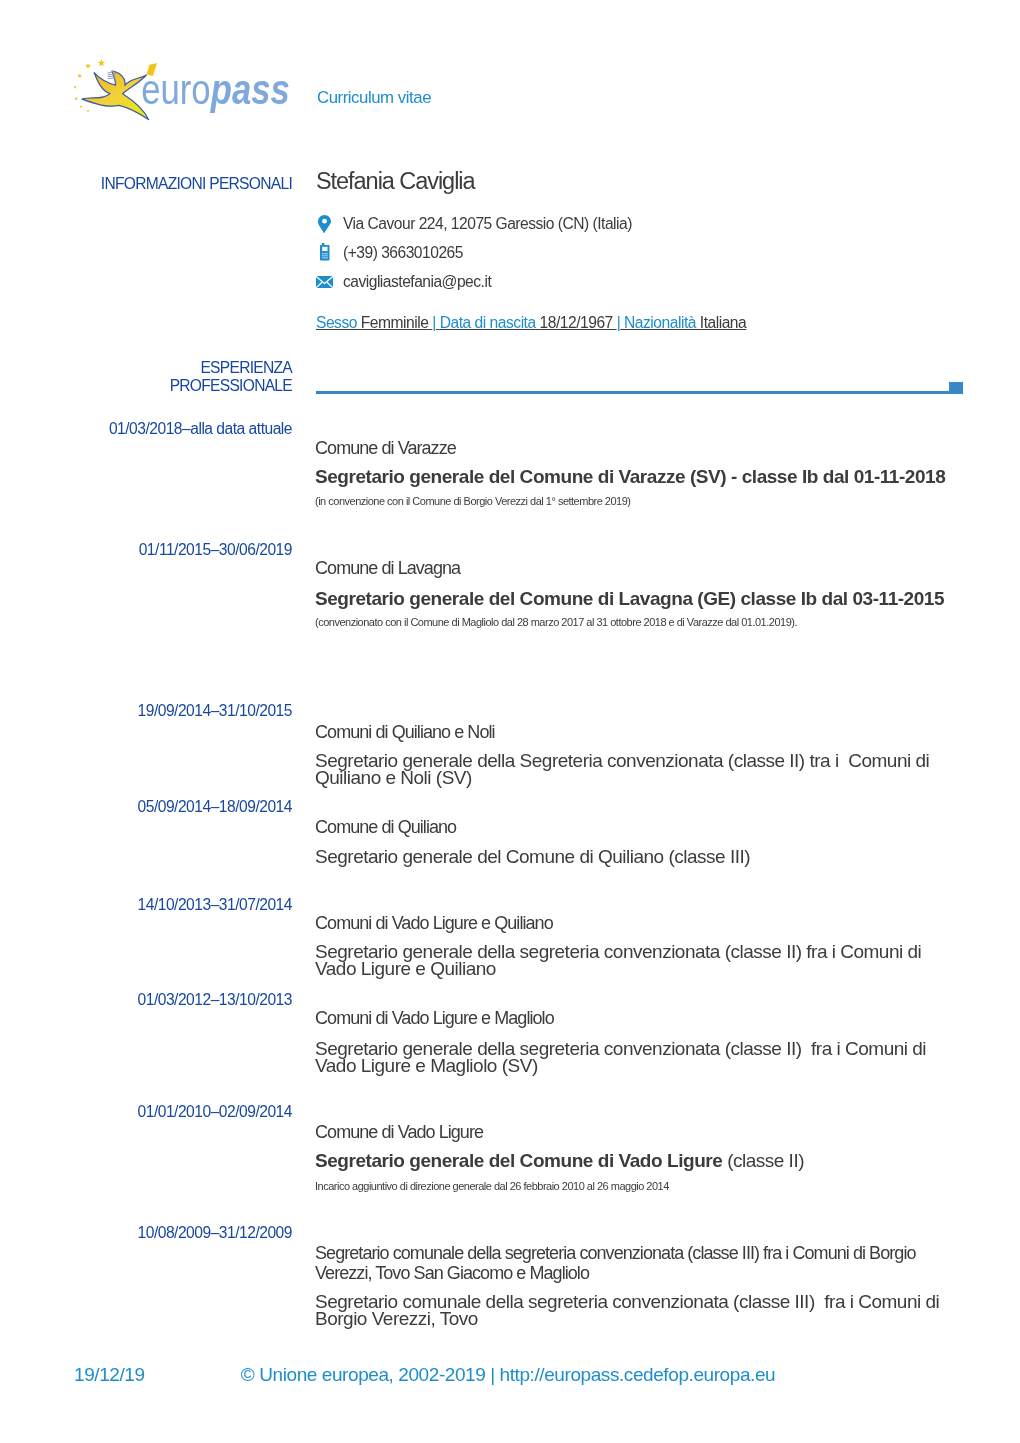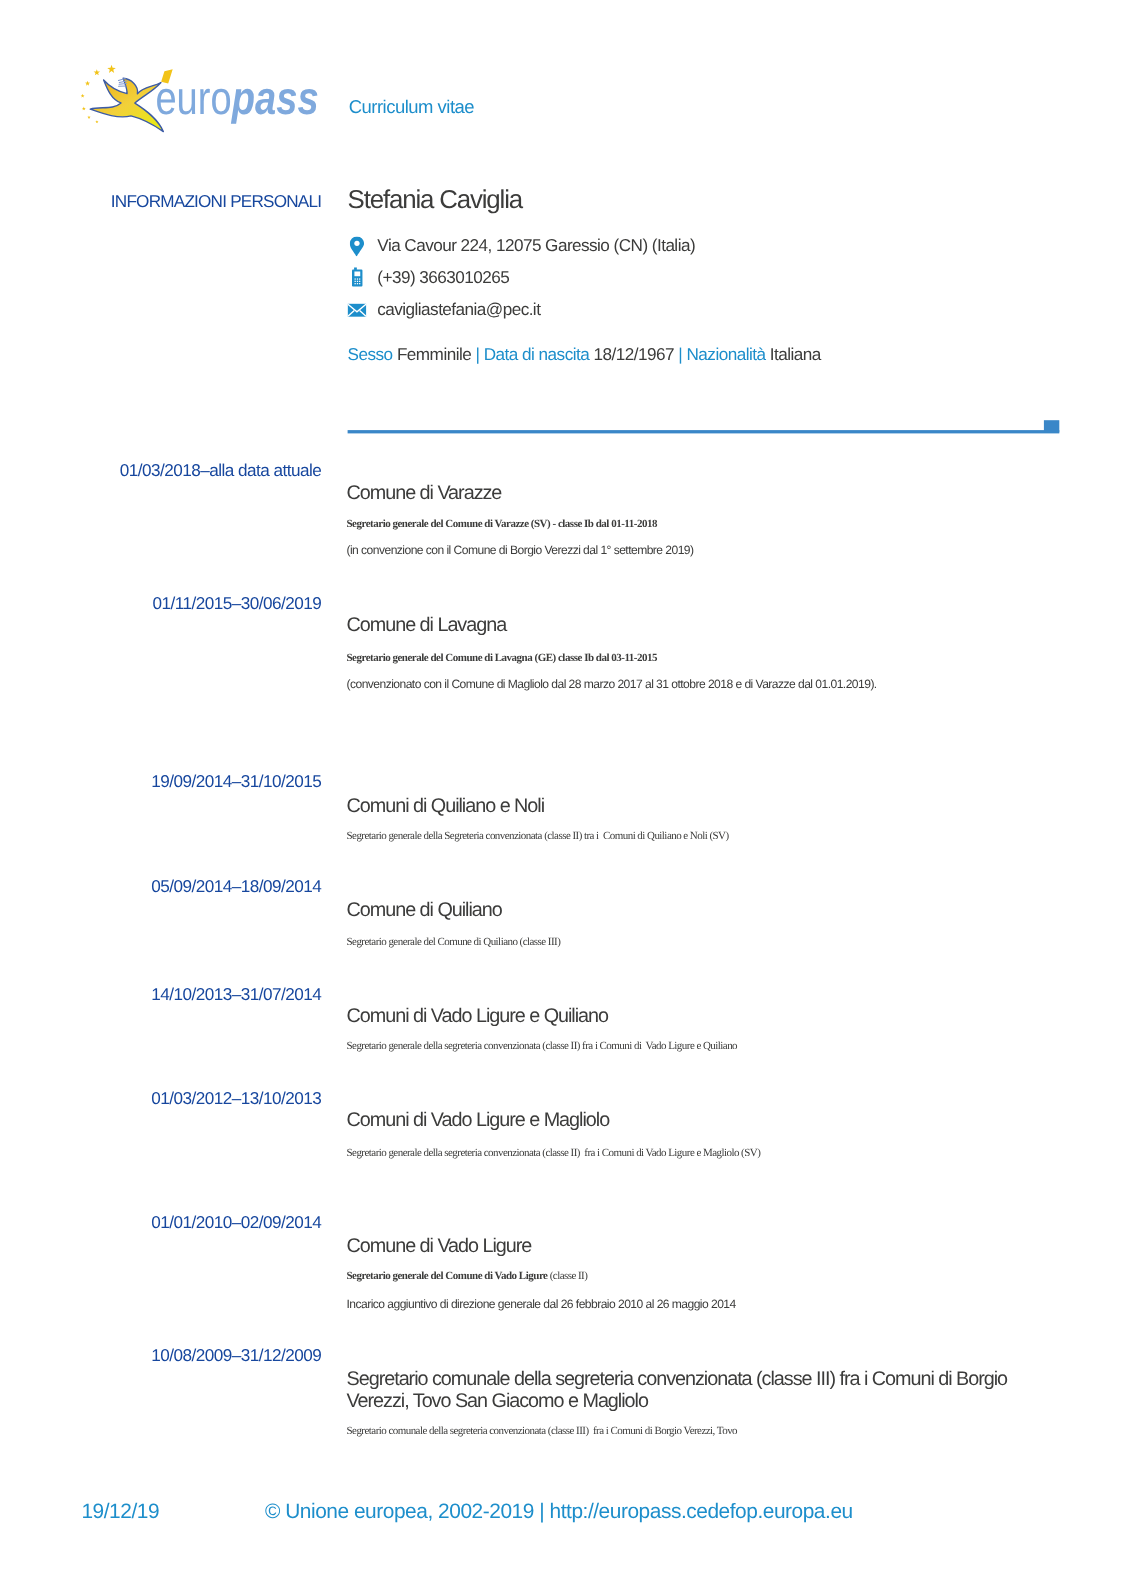--- a/index.html
+++ b/index.html
@@ -26,28 +26,28 @@
 
   .contact{position:absolute;left:316px;height:20px;width:651px;
            font-size:15.6px;letter-spacing:-0.5px;color:#3c3c3b;}
   .contact .ico{position:absolute;top:0;display:block;line-height:0;}
   .contact .ico.pin{left:2px;top:-0.3px;}
   .contact .ico.phone{left:4px;top:-0.6px;}
   .contact .ico.mail{left:0px;top:3.3px;}
   .contact .txt{position:absolute;left:27px;top:0;white-space:nowrap;}
 
   .meta{position:absolute;left:316px;top:314px;font-size:15.6px;letter-spacing:-0.48px;
-        color:#3c3c3b;white-space:nowrap;}
+        color:#3c3c3b;white-space:nowrap;text-decoration:underline;}
   .meta .k{color:#1d8ecb;}
 
   .rule{position:absolute;left:316px;top:391.3px;width:647px;height:2.5px;background:#3a87c8;}
   .rule-sq{position:absolute;left:949px;top:381.6px;width:13.7px;height:11.9px;background:#3a87c8;}
 
   .org{font-size:18px;letter-spacing:-0.94px;line-height:19.9px;}
-  .role{font-size:10px;letter-spacing:-0.5px;font-family:Liberation Serif, serif;}
+  .role{font-size:19px;letter-spacing:-0.5px;}
   .role b{font-weight:bold;letter-spacing:-0.45px;}
   .note{font-size:11px;letter-spacing:-0.5px;}
 
   
   .foot{position:absolute;top:1364px;font-size:19px;letter-spacing:-0.42px;color:#1d8ecb;}
   .foot-l{left:74px;}
   .foot-c{left:0;width:1016px;text-align:center;}
   .foot-r{left:0;width:960px;text-align:right;}
 </style>
 </head>
@@ -132,20 +132,24 @@
           <rect x="0" y="0" width="17" height="12.1" fill="#1d8ecb"></rect>
           <path d="M0 0.35 L8.5 7.5 L17 0.35" stroke="#ffffff" stroke-width="1.25" fill="none"></path>
           <path d="M0 11.75 L6.1 6.2 M17 11.75 L10.9 6.2" stroke="#ffffff" stroke-width="1.25" fill="none"></path>
         </svg>
     </span>
     <span class="txt">cavigliastefania@pec.it</span>
   </div>
 
   <div class="meta"><span class="k">Sesso</span> <span>Femminile</span> <span class="k">|</span> <span class="k">Data di nascita</span> <span>18/12/1967</span> <span class="k">|</span> <span class="k">Nazionalità</span> <span>Italiana</span></div>
 
+  <div class="lcol" style="top:359px">
+    <div>ESPERIENZA</div>
+    <div>PROFESSIONALE</div>
+  </div>
   <div class="rule"></div>
   <div class="rule-sq"></div>
 
   <div id="experience-root">
       <div class="lcol dates" style="top:420px">01/03/2018–alla data attuale</div>
       <div class="rcol org" style="top:439px">Comune di Varazze</div>
       <div class="rcol role" style="top:468px"><b>Segretario generale del Comune di Varazze (SV) - classe Ib dal 01-11-2018</b></div>
       <div class="rcol note" style="top:493px">(in convenzione con il Comune di Borgio Verezzi dal 1° settembre 2019)</div>
       <div class="lcol dates" style="top:541px">01/11/2015–30/06/2019</div>
       <div class="rcol org" style="top:559px">Comune di Lavagna</div>

